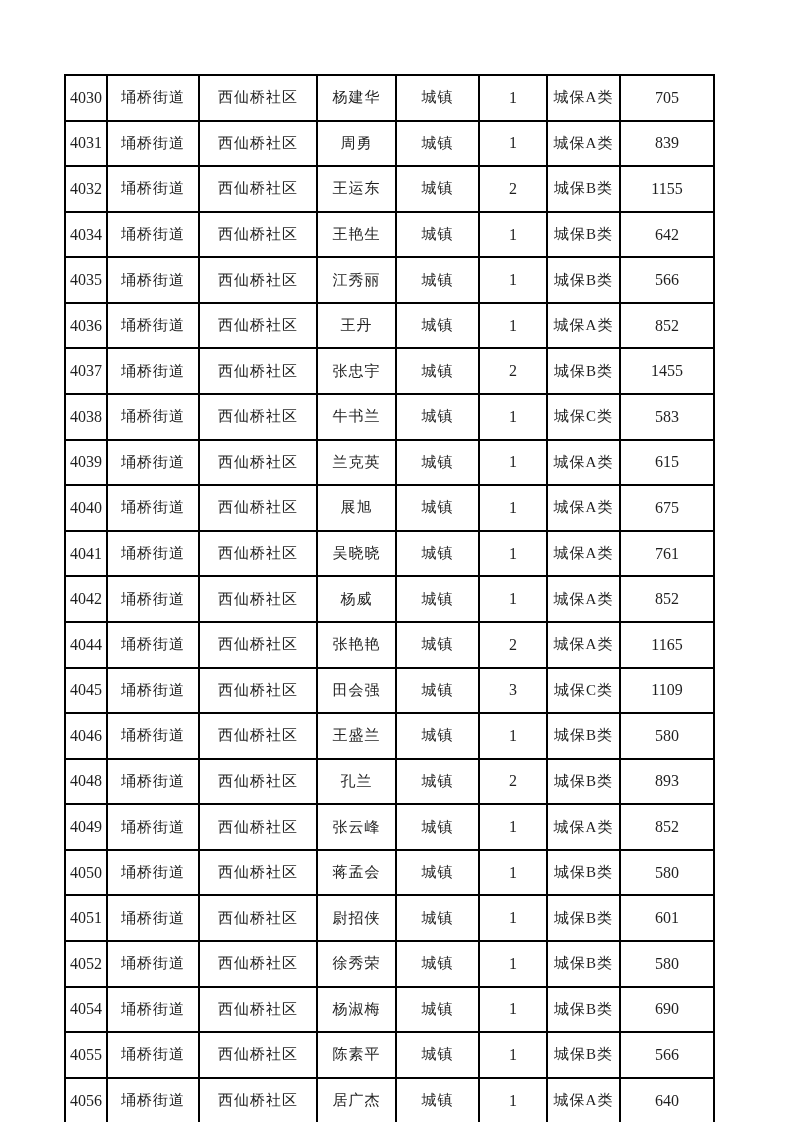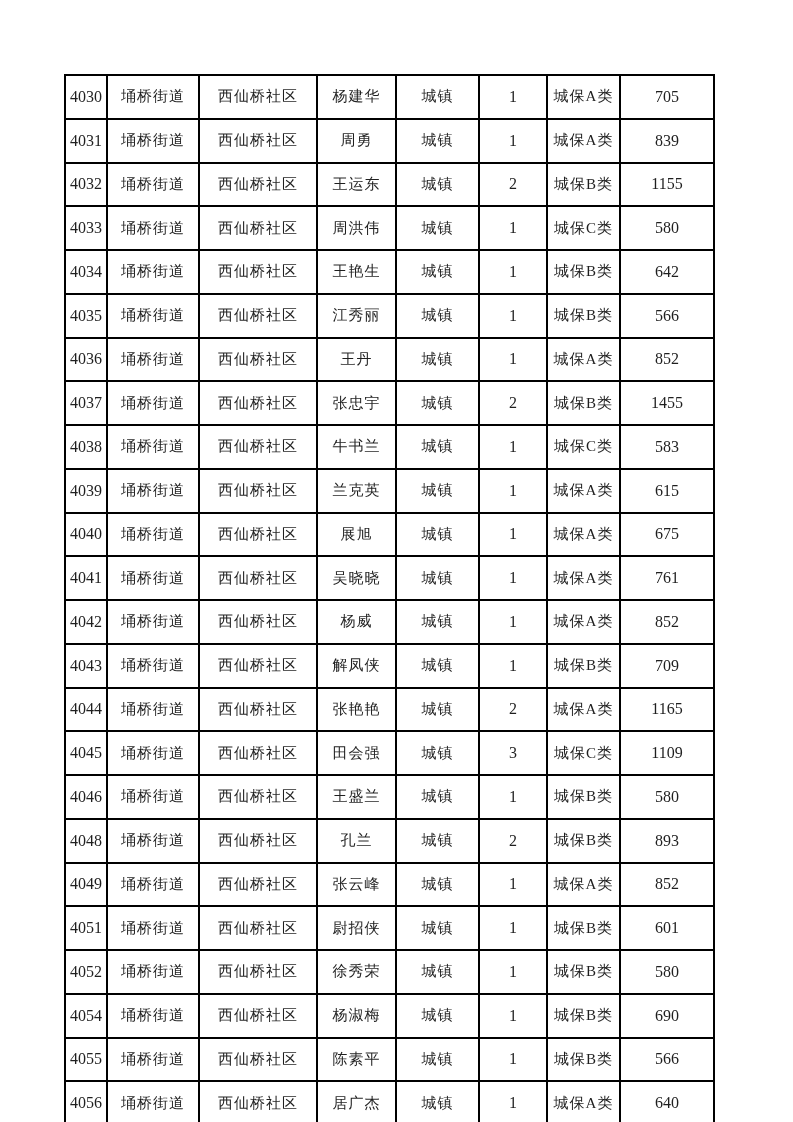--- a/index.html
+++ b/index.html
@@ -80,30 +80,20 @@
           <td class="num">4032</td>
           <td>埇桥街道</td>
           <td>西仙桥社区</td>
           <td>王运东</td>
           <td>城镇</td>
           <td class="num">2</td>
           <td>城保B类</td>
           <td class="num">1155</td>
         </tr>
         <tr>
-          <td class="num">4033</td>
-          <td>埇桥街道</td>
-          <td>西仙桥社区</td>
-          <td>周洪伟</td>
-          <td>城镇</td>
-          <td class="num">1</td>
-          <td>城保C类</td>
-          <td class="num">580</td>
-        </tr>
-        <tr>
           <td class="num">4034</td>
           <td>埇桥街道</td>
           <td>西仙桥社区</td>
           <td>王艳生</td>
           <td>城镇</td>
           <td class="num">1</td>
           <td>城保B类</td>
           <td class="num">642</td>
         </tr>
         <tr>
@@ -178,30 +168,20 @@
         </tr>
         <tr>
           <td class="num">4042</td>
           <td>埇桥街道</td>
           <td>西仙桥社区</td>
           <td>杨威</td>
           <td>城镇</td>
           <td class="num">1</td>
           <td>城保A类</td>
           <td class="num">852</td>
-        </tr>
-        <tr>
-          <td class="num">4043</td>
-          <td>埇桥街道</td>
-          <td>西仙桥社区</td>
-          <td>解凤侠</td>
-          <td>城镇</td>
-          <td class="num">1</td>
-          <td>城保B类</td>
-          <td class="num">709</td>
         </tr>
         <tr>
           <td class="num">4044</td>
           <td>埇桥街道</td>
           <td>西仙桥社区</td>
           <td>张艳艳</td>
           <td>城镇</td>
           <td class="num">2</td>
           <td>城保A类</td>
           <td class="num">1165</td>
@@ -238,20 +218,30 @@
         </tr>
         <tr>
           <td class="num">4049</td>
           <td>埇桥街道</td>
           <td>西仙桥社区</td>
           <td>张云峰</td>
           <td>城镇</td>
           <td class="num">1</td>
           <td>城保A类</td>
           <td class="num">852</td>
+        </tr>
+        <tr>
+          <td class="num">4050</td>
+          <td>埇桥街道</td>
+          <td>西仙桥社区</td>
+          <td>蒋孟会</td>
+          <td>城镇</td>
+          <td class="num">1</td>
+          <td>城保B类</td>
+          <td class="num">580</td>
         </tr>
         <tr>
           <td class="num">4051</td>
           <td>埇桥街道</td>
           <td>西仙桥社区</td>
           <td>尉招侠</td>
           <td>城镇</td>
           <td class="num">1</td>
           <td>城保B类</td>
           <td class="num">601</td>

